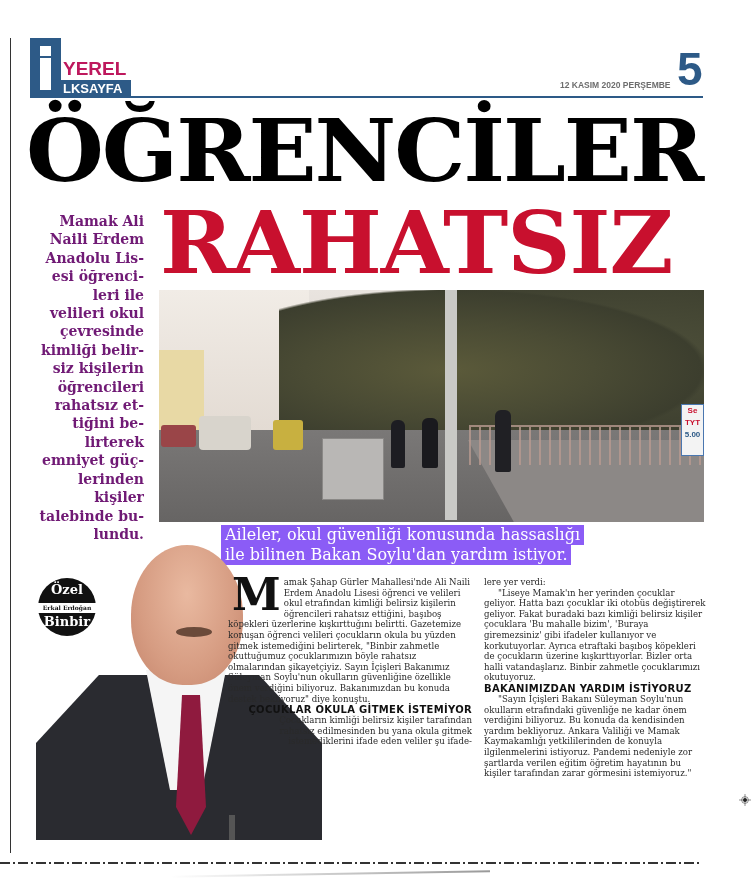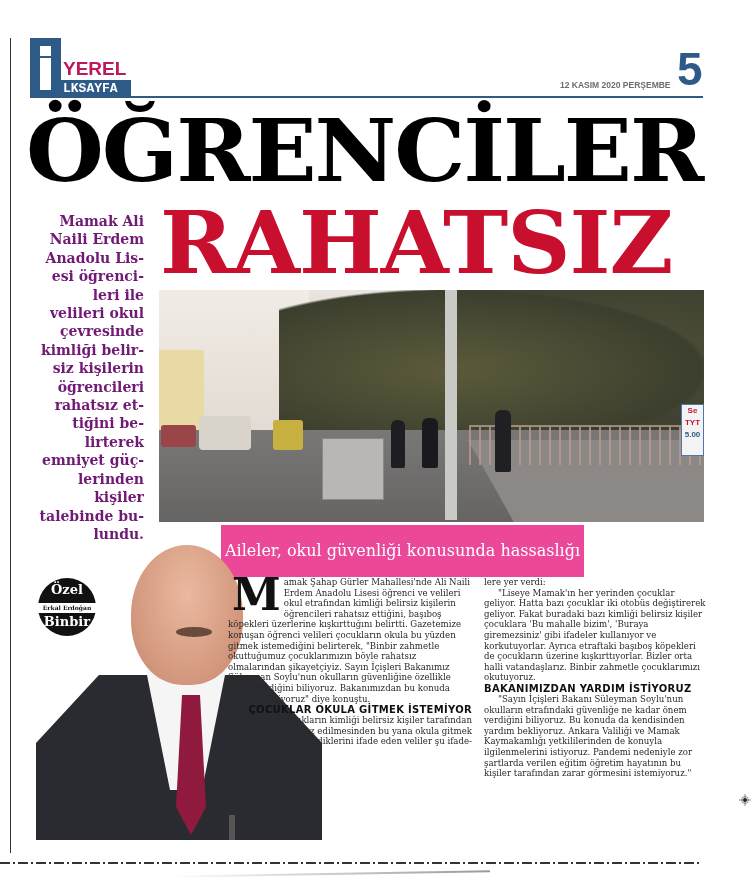--- a/index.html
+++ b/index.html
@@ -7,21 +7,21 @@
   body { position: relative; font-family: "DejaVu Serif", serif; color: #1a1a1a; }
 
   .margin-rule { position: absolute; left: 10px; top: 38px; width: 1px; height: 815px; background: #333; }
 
   
   .logo-box { position: absolute; left: 30px; top: 38px; width: 31px; height: 60px; background: #2d5a87; }
   .logo-i-dot { position: absolute; left: 40px; top: 46px; width: 11px; height: 10px; background: #fff; }
   .logo-i-stem { position: absolute; left: 40px; top: 58px; width: 11px; height: 32px; background: #fff; }
   .logo-yerel { position: absolute; left: 63px; top: 58px; font-family: "Liberation Sans", sans-serif; font-weight: bold; font-size: 19px; color: #be185d; letter-spacing: 0px; }
   .logo-band { position: absolute; left: 61px; top: 80px; width: 70px; height: 18px; background: #2d5a87; }
-  .logo-lksayfa { position: absolute; left: 63px; top: 80px; font-family: Liberation Mono, monospace; font-weight: bold; font-size: 13px; color: #fff; line-height: 18px; }
+  .logo-lksayfa { position: absolute; left: 63px; top: 80px; font-family: Liberation Sans, sans-serif; font-weight: bold; font-size: 13px; color: #fff; line-height: 18px; }
   .head-rule { position: absolute; left: 131px; top: 96px; width: 572px; height: 2px; background: #2d5a87; }
   .date { position: absolute; left: 560px; top: 80px; font-family: "Liberation Sans", sans-serif; font-weight: bold; font-size: 8.5px; color: #6d6d6d; }
   .page-num { position: absolute; left: 677px; top: 46px; font-family: "Liberation Sans", sans-serif; font-weight: bold; font-size: 46px; color: #2d5a87; line-height: 46px; }
 
   
   .hl1 { position: absolute; left: 26px; top: 108px; width: 680px; font-family: "DejaVu Serif", serif; font-weight: bold; font-size: 86px; line-height: 86px; color: #000; letter-spacing: -2px; transform: scaleX(1.04); transform-origin: left; white-space: nowrap; }
   .hl2 { position: absolute; left: 160px; top: 200px; width: 545px; font-family: "DejaVu Serif", serif; font-weight: bold; font-size: 86px; line-height: 86px; color: #c8102e; letter-spacing: -1px; transform: scaleX(1.02); transform-origin: left; white-space: nowrap; }
 
   .deck { position: absolute; left: 22px; top: 212px; width: 122px; text-align: right; font-family: "DejaVu Serif", serif; font-weight: bold; font-size: 14px; line-height: 18.4px; color: #701a75; }
   .deck span { display: block; }
@@ -42,21 +42,21 @@
   .photo .van { position: absolute; left: 114px; top: 130px; width: 30px; height: 30px; background: #c8b040; border-radius: 3px; }
   .photo .bin { position: absolute; left: 163px; top: 148px; width: 62px; height: 62px; background: #b9b7b5; border: 1px solid #8a8886; }
   .photo .pole { position: absolute; left: 286px; top: 0; width: 12px; height: 230px; background: #c9c9c6; }
   .photo .person1 { position: absolute; left: 232px; top: 130px; width: 14px; height: 48px; background: #1d1d22; border-radius: 6px 6px 2px 2px; }
   .photo .person2 { position: absolute; left: 263px; top: 128px; width: 16px; height: 50px; background: #1a1a1e; border-radius: 6px 6px 2px 2px; }
   .photo .person3 { position: absolute; left: 336px; top: 120px; width: 16px; height: 62px; background: #202024; border-radius: 6px 6px 2px 2px; }
   .photo .sign { position: absolute; left: 522px; top: 114px; width: 23px; height: 52px; background: #f3f3f3; border: 1px solid #4a77b0; }
   .photo .sign span { display: block; font-family: "Liberation Sans", sans-serif; font-size: 8px; font-weight: bold; text-align: center; line-height: 12px; }
 
   .caption { position: absolute; left: 221px; top: 525px; font-family: "DejaVu Serif", serif; font-size: 16px; line-height: 20px; color: #fff; }
-  .caption span { display: inline-block; background: #ec4899; padding: 16px 4px; }
+  .caption span { display: inline-block; background: #8b5cf6; padding: 0 4px; }
 
   
   .portrait { position: absolute; left: 36px; top: 545px; width: 286px; height: 295px; overflow: hidden; }
   .portrait .suit { position: absolute; left: 0; top: 130px; width: 286px; height: 170px; background: #2a2b30; clip-path: polygon(22% 0, 78% 0, 100% 40%, 100% 100%, 0 100%, 0 40%); }
   .portrait .shirt { position: absolute; left: 110px; top: 125px; width: 80px; height: 120px; background: #f5f5f5; clip-path: polygon(0 0, 100% 0, 70% 100%, 30% 100%); }
   .portrait .tie { position: absolute; left: 140px; top: 150px; width: 30px; height: 140px; background: #8f1a3e; clip-path: polygon(20% 0, 80% 0, 100% 80%, 50% 100%, 0 80%); }
   .portrait .head { position: absolute; left: 95px; top: 0; width: 112px; height: 140px; background: radial-gradient(ellipse at 50% 35%, #e9b9a0 0%, #d69c82 60%, #c5856c 100%); border-radius: 50% 50% 46% 46%; }
   .portrait .moust { position: absolute; left: 140px; top: 82px; width: 36px; height: 10px; background: #6a4a3a; border-radius: 50%; }
   .portrait .mic { position: absolute; left: 193px; top: 270px; width: 6px; height: 30px; background: #555; }
 
@@ -139,20 +139,21 @@
   <div class="pole"></div>
   <div class="sign">
     <span style="color:#c8102e">Se</span>
     <span style="color:#c8102e">TYT</span>
     <span style="color:#2d5a87">5.00</span>
   </div>
 </div>
 
 <div class="caption">
   <span>Aileler, okul güvenliği konusunda hassaslığı</span><br>
+  <span>ile bilinen Bakan Soylu'dan yardım istiyor.</span>
 </div>
 
 <div class="portrait">
   <div class="suit"></div>
   <div class="shirt"></div>
   <div class="tie"></div>
   <div class="head"></div>
   <div class="moust"></div>
   <div class="mic"></div>
 </div>

